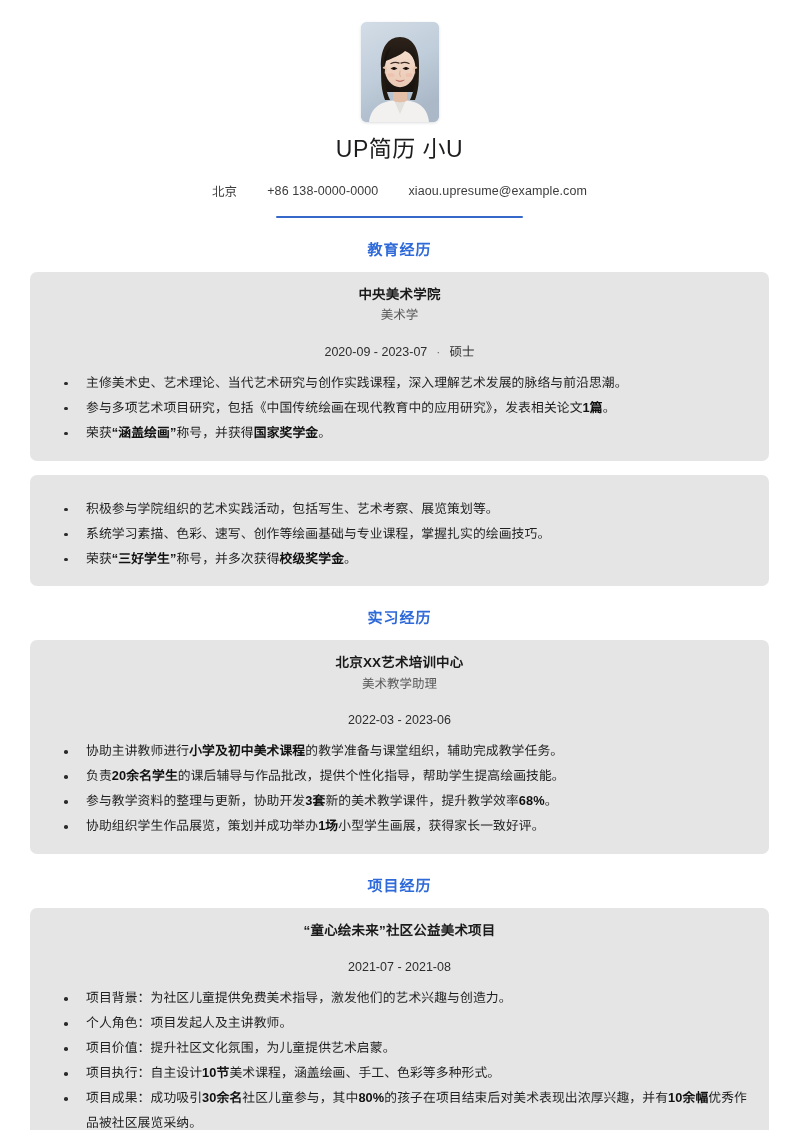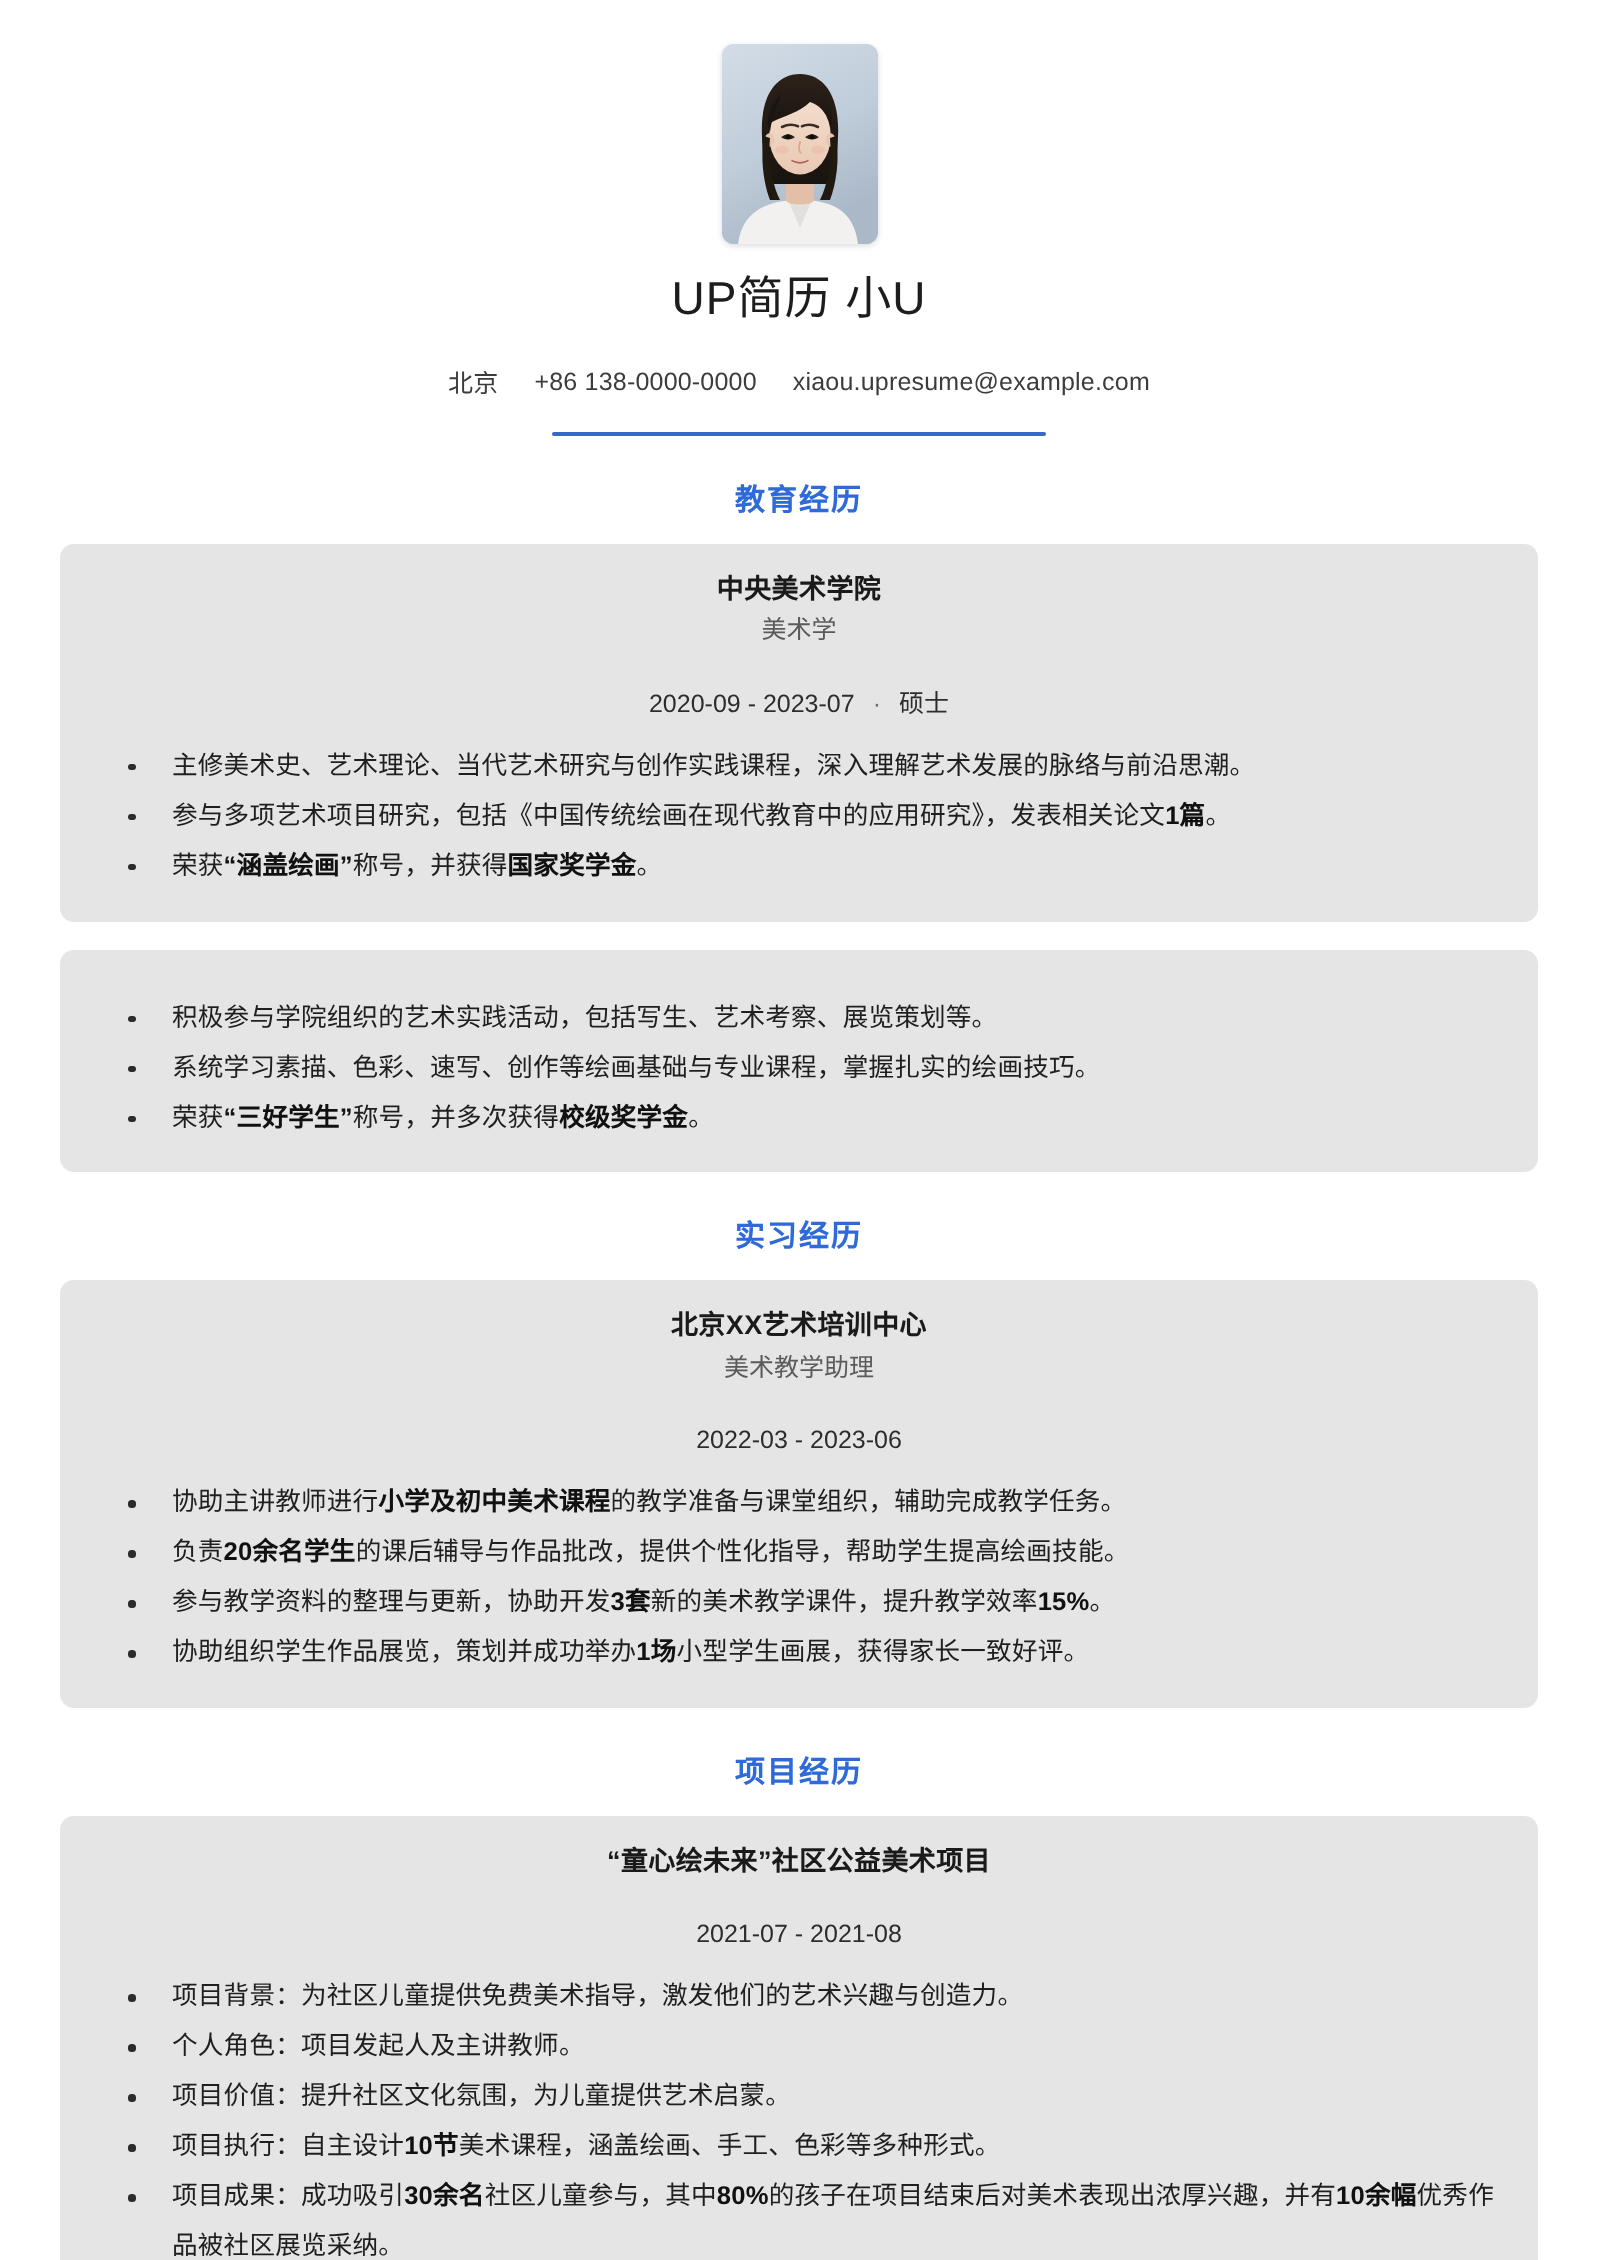--- a/index.html
+++ b/index.html
@@ -48,21 +48,21 @@
     font-weight: 400;
     letter-spacing: 0.5px;
     color: #1d1d1f;
     margin: 0 0 18px 0;
     line-height: 1.18;
   }
   .contact {
     display: flex;
     justify-content: center;
     align-items: center;
-    gap: 18px;
+    gap: 30px;
     font-size: 12.5px;
     color: #3c3c3c;
     margin-bottom: 16px;
     letter-spacing: 0.1px;
   }
   .contact span { white-space: nowrap; }
   .rule-wrap { display: flex; justify-content: center; }
   .rule {
     width: 247px;
     height: 2px;
@@ -245,21 +245,21 @@
         <div class="section-title">实习经历</div>
         <div class="card">
           <div class="entry-head">
             <div class="entry-title">北京XX艺术培训中心</div>
             <div class="entry-sub">美术教学助理</div>
             <div class="entry-meta"><span>2022-03 - 2023-06</span></div>
           </div>
           <ul class="bullets">
             <li><span>协助主讲教师进行</span><b>小学及初中美术课程</b><span>的教学准备与课堂组织，辅助完成教学任务。</span></li>
             <li><span>负责</span><b>20余名学生</b><span>的课后辅导与作品批改，提供个性化指导，帮助学生提高绘画技能。</span></li>
-            <li><span>参与教学资料的整理与更新，协助开发</span><b>3套</b><span>新的美术教学课件，提升教学效率</span><b>15%</b><span>。</span></li>
+            <li><span>参与教学资料的整理与更新，协助开发</span><b>3套</b><span>新的美术教学课件，提升教学效率</span><b>68%</b><span>。</span></li>
             <li><span>协助组织学生作品展览，策划并成功举办</span><b>1场</b><span>小型学生画展，获得家长一致好评。</span></li>
           </ul>
         </div>
       </div>
       <div class="section">
         <div class="section-title">项目经历</div>
         <div class="card">
           <div class="entry-head">
             <div class="entry-title">“童心绘未来”社区公益美术项目</div>
             <div class="entry-meta"><span>2021-07 - 2021-08</span></div>

